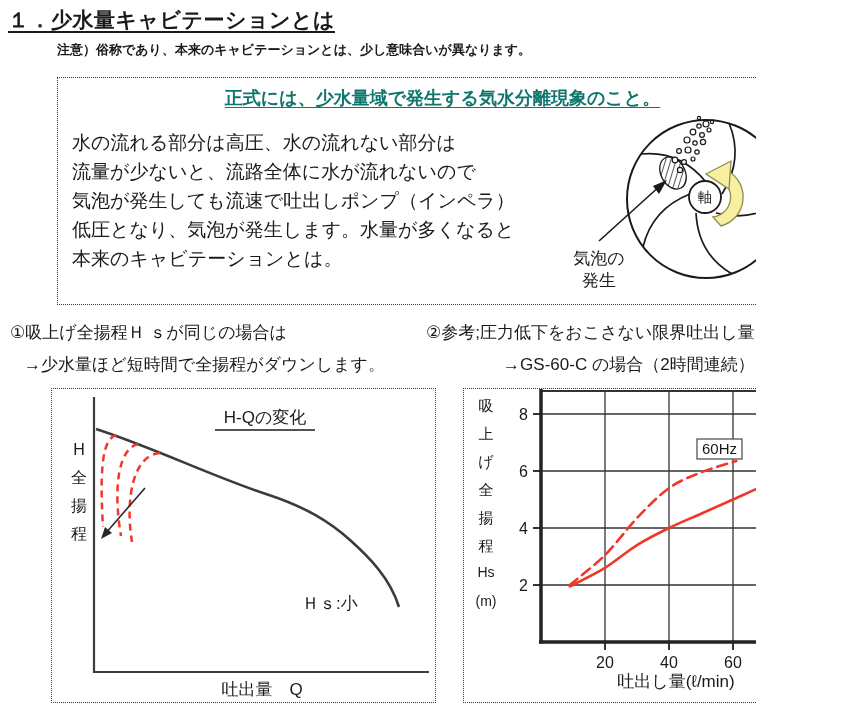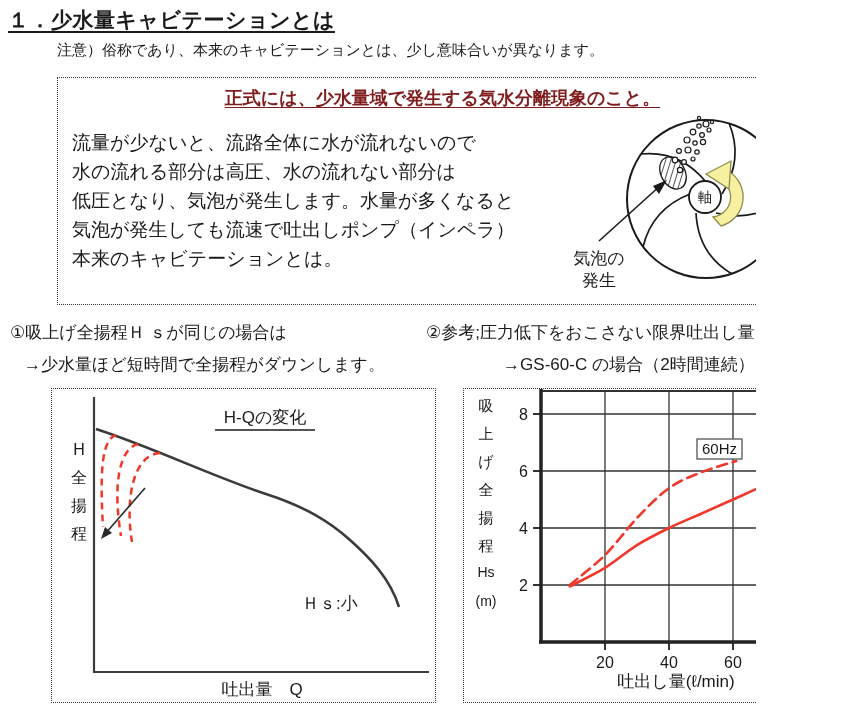--- a/index.html
+++ b/index.html
@@ -1,26 +1,26 @@
 <!DOCTYPE html>
 <html><head>
 <meta charset="utf-8">
 <style>
   html,body{margin:0;padding:0;background:#ffffff;}
   body{font-family:"Liberation Sans","DejaVu Sans",sans-serif;color:#1a1a1a;}
   .page{position:relative;width:756px;height:720px;background:#fff;overflow:hidden;}
 
   .title{position:absolute;left:8px;top:6px;font-size:21px;font-weight:600;
          text-decoration:underline;text-underline-offset:4px;letter-spacing:.5px;}
-  .note{position:absolute;left:57px;top:41px;font-size:15px;}
+  .note{position:absolute;left:57px;top:41px;font-size:13px;font-weight:bold;}
 
   .defbox{position:absolute;left:57px;top:77px;width:771px;height:228px;
           border:1.5px dotted #3a3a3a;box-sizing:border-box;}
   .defhead{margin-top:8px;text-align:center;font-size:18px;font-weight:bold;
-           color:#7f1d1d;text-decoration:underline;text-underline-offset:3px;}
+           color:#0f766e;text-decoration:underline;text-underline-offset:3px;}
   .defbody{position:absolute;left:14px;top:50px;font-size:19px;line-height:29px;white-space:nowrap;}
   .impeller{position:absolute;right:0;top:0;}
 
   .sec{position:absolute;font-size:17px;}
   .sec .l1{white-space:nowrap;}
   .sec .l2{white-space:nowrap;margin-top:9px;text-align:right;}
   .sec-left{left:10px;top:321px;}
   .sec-left .l2{margin-left:14px;}
   .sec-right{left:426px;top:321px;}
   .sec-right .l2{margin-left:23px;}
@@ -34,24 +34,24 @@
 <body>
 
 <div class="page">
 
   <div class="title">１．少水量キャビテーションとは</div>
   <div class="note">注意）俗称であり、本来のキャビテーションとは、少し意味合いが異なります。</div>
 
   <div class="defbox">
     <div class="defhead">正式には、少水量域で発生する気水分離現象のこと。</div>
     <div class="defbody">
+      <div>水の流れる部分は高圧、水の流れない部分は</div>
       <div>流量が少ないと、流路全体に水が流れないので</div>
-      <div>水の流れる部分は高圧、水の流れない部分は</div>
+      <div>気泡が発生しても流速で吐出しポンプ（インペラ）</div>
       <div>低圧となり、気泡が発生します。水量が多くなると</div>
-      <div>気泡が発生しても流速で吐出しポンプ（インペラ）</div>
       <div>本来のキャビテーションとは。</div>
     </div>
 
     <svg class="impeller" width="280" height="225" viewBox="0 0 280 225">
       <defs>
         <pattern id="hatch" width="5" height="5" patternUnits="userSpaceOnUse" patternTransform="rotate(45)">
           <line x1="0" y1="0" x2="0" y2="5" stroke="#2a2a2a" stroke-width="1.6"></line>
         </pattern>
       </defs>
       <circle cx="159" cy="121" r="79" fill="#ffffff" stroke="#1a1a1a" stroke-width="2"></circle>

